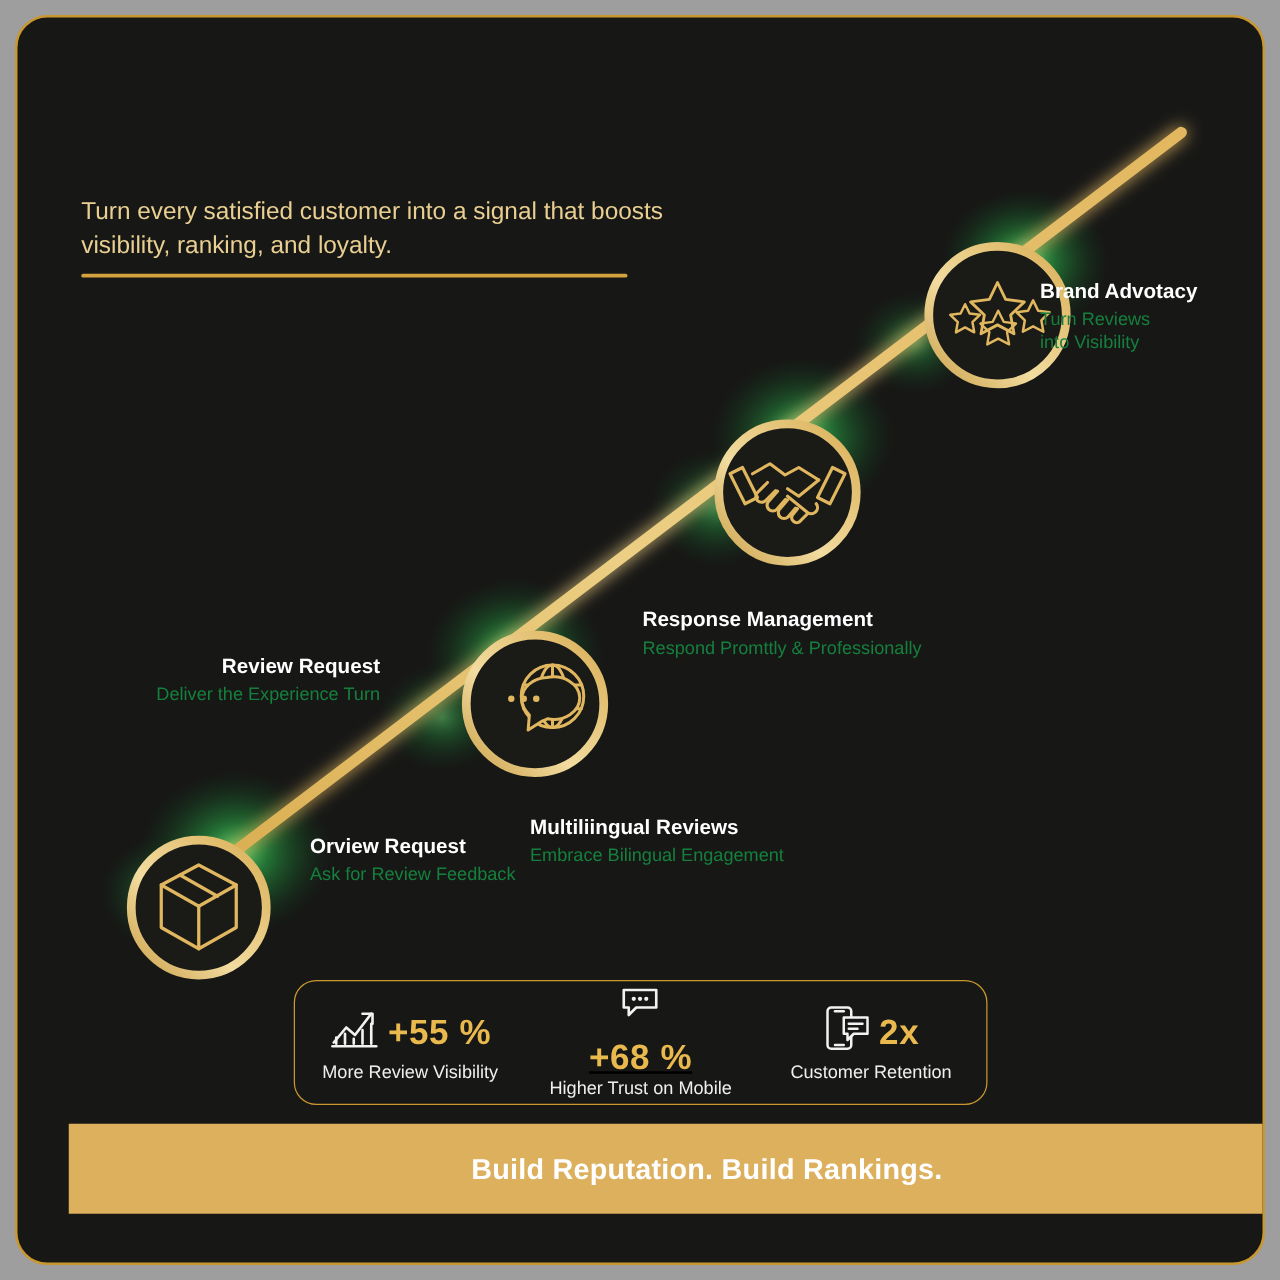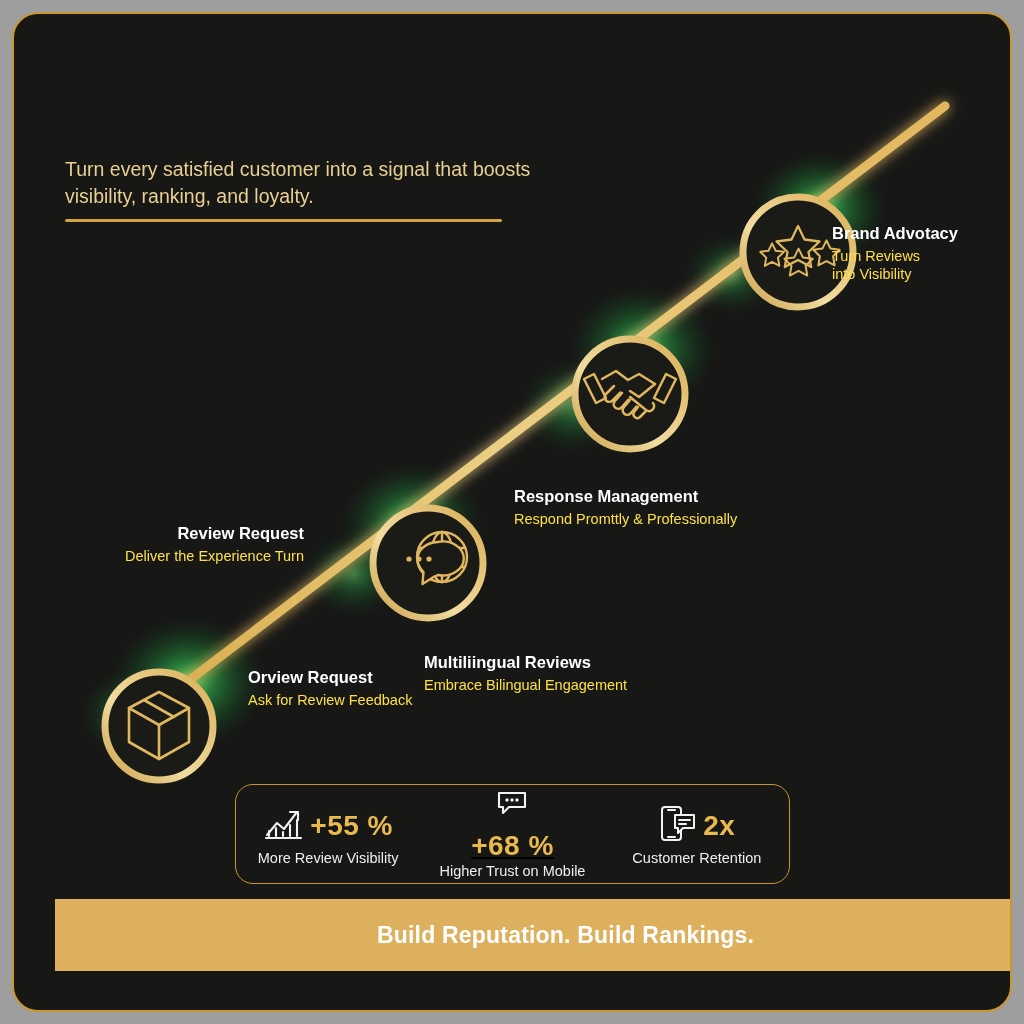--- a/index.html
+++ b/index.html
@@ -38,21 +38,21 @@
   
   .journey{position:absolute;left:0;top:0;width:1000px;height:1000px;}
   .journey svg{position:absolute;left:0;top:0;}
 
   .node-label{position:absolute;}
   .node-label .nl-title{
     color:#ffffff;font-weight:bold;font-size:16.5px;line-height:1.25;
     white-space:nowrap;
   }
   .node-label .nl-sub{
-    color:#fde047;font-size:14.5px;line-height:1.3;margin-top:3px;
+    color:#15803d;font-size:14.5px;line-height:1.3;margin-top:3px;
     white-space:nowrap;
   }
   .lbl-right{text-align:left;}
   .lbl-left{text-align:right;}
 
   #lbl-advocacy{left:804px;top:209px;margin-left:14px;}
   #lbl-response{left:500px;top:472px;}
   #lbl-multilingual{left:410px;top:638px;}
   #lbl-review{left:-10px;top:509px;width:300px;}
   #lbl-orview{left:234px;top:653px;}

